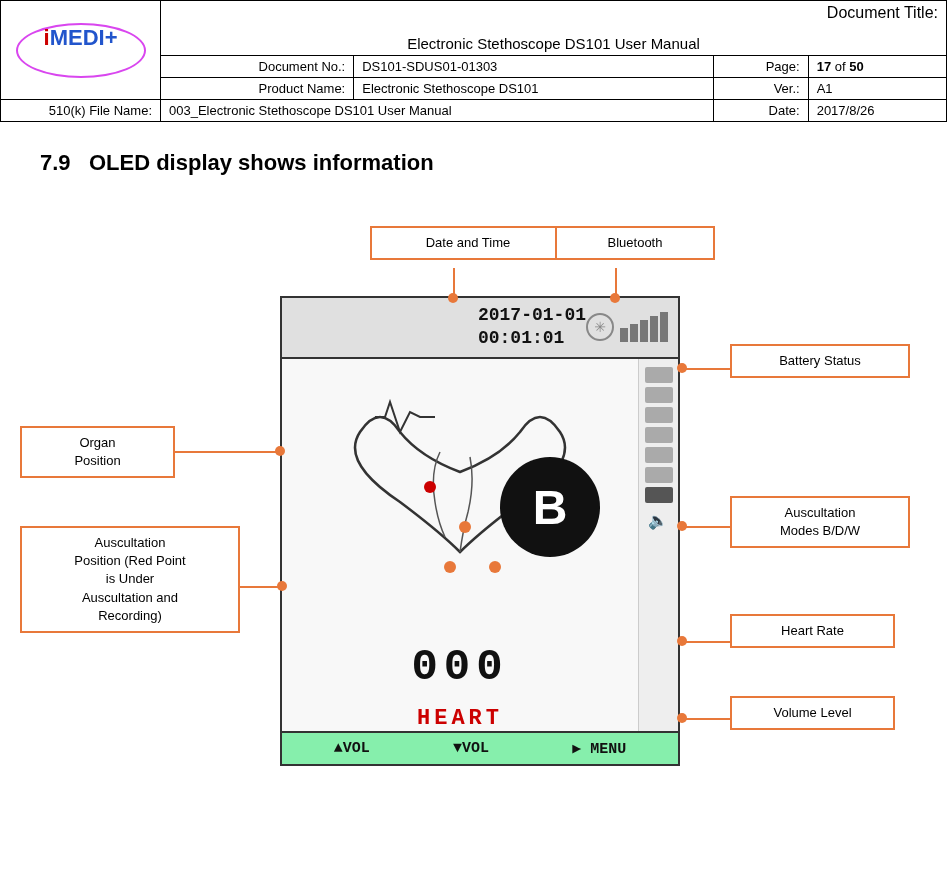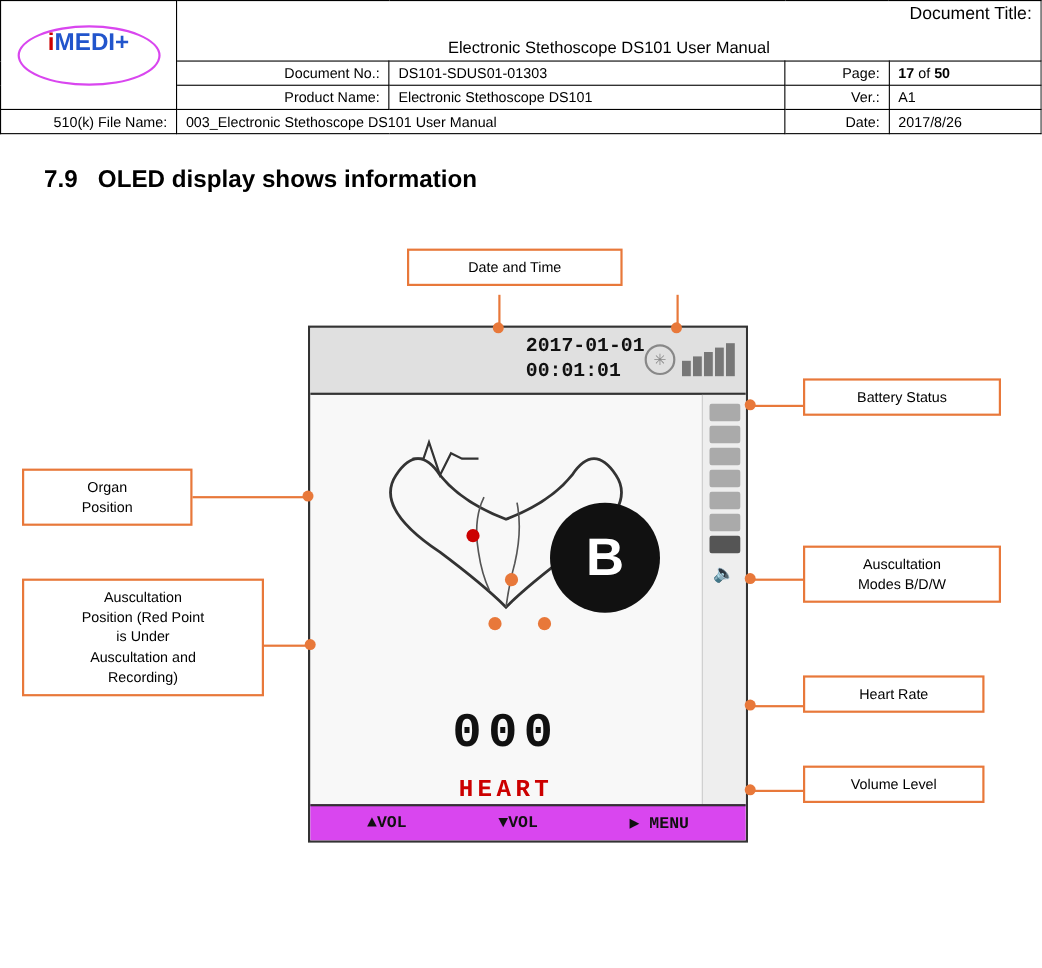--- a/index.html
+++ b/index.html
@@ -206,21 +206,21 @@
       font-size: 16px;
       color: #555;
       margin-top: 4px;
     }
 
     .screen-bottom-bar {
       position: absolute;
       bottom: 0;
       left: 0;
       width: 100%;
-      background: #d946ef;
+      background: #86efac;
       border-top: 2px solid #333;
       display: flex;
       justify-content: space-around;
       align-items: center;
       padding: 6px 10px;
       font-family: 'Courier New', monospace;
       font-size: 15px;
       font-weight: bold;
       color: #111;
     }
@@ -370,20 +370,23 @@
   </div>
 
   <div class="annotation-box" style="left:370px; top:30px; width:196px;">
     <span>Date and Time</span>
   </div>
 
   <div style="position:absolute; left:453px; top:72px; width:2px; height:30px; background:#e8783a;"></div>
 
   <div class="dot orange-dot" style="left:453px; top:102px;"></div>
 
+  <div class="annotation-box" style="left:555px; top:30px; width:160px;">
+    <span>Bluetooth</span>
+  </div>
 
   <div style="position:absolute; left:615px; top:72px; width:2px; height:30px; background:#e8783a;"></div>
   <div class="dot orange-dot" style="left:615px; top:102px;"></div>
 
   <div class="annotation-box" style="left:730px; top:148px; width:180px;">
     <span>Battery Status</span>
   </div>
 
   <div style="position:absolute; left:682px; top:172px; width:48px; height:2px; background:#e8783a;"></div>
   <div class="dot orange-dot" style="left:682px; top:172px;"></div>

